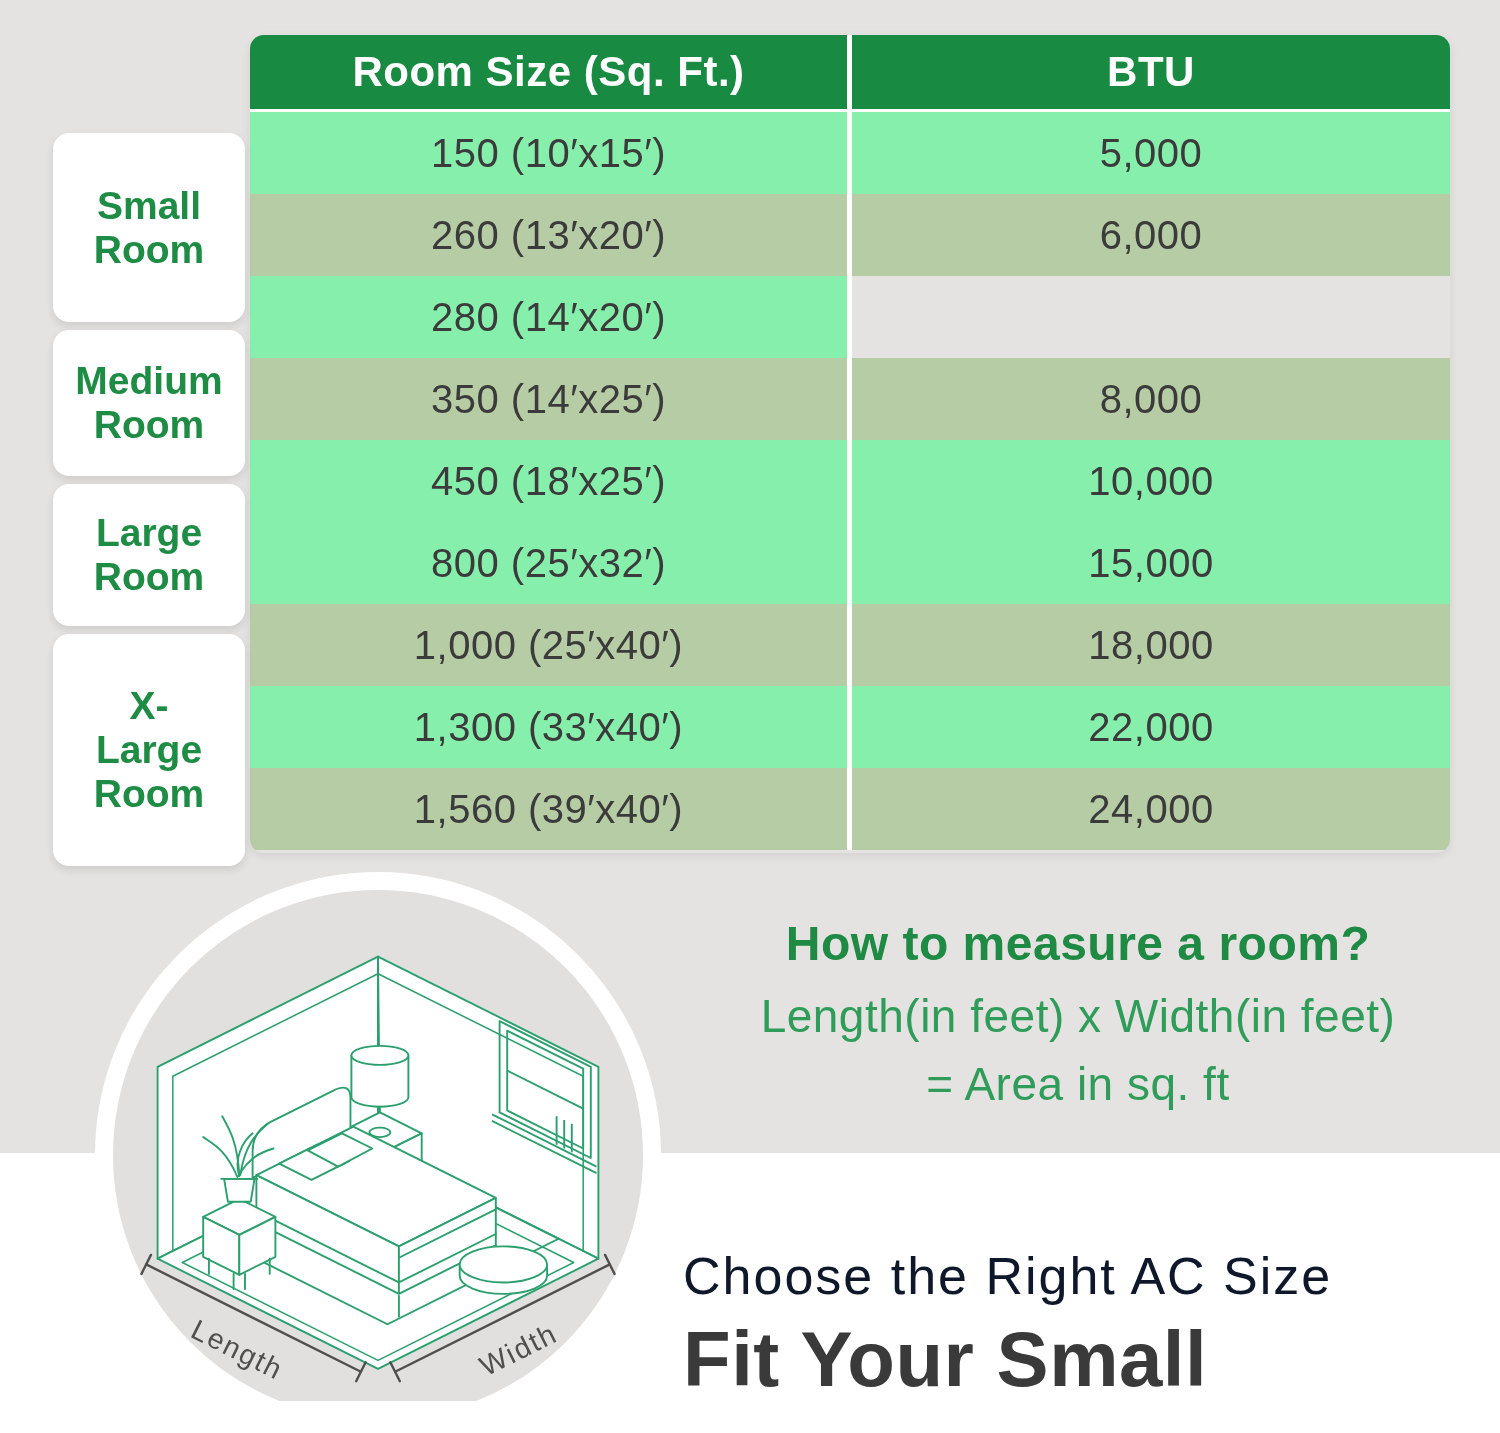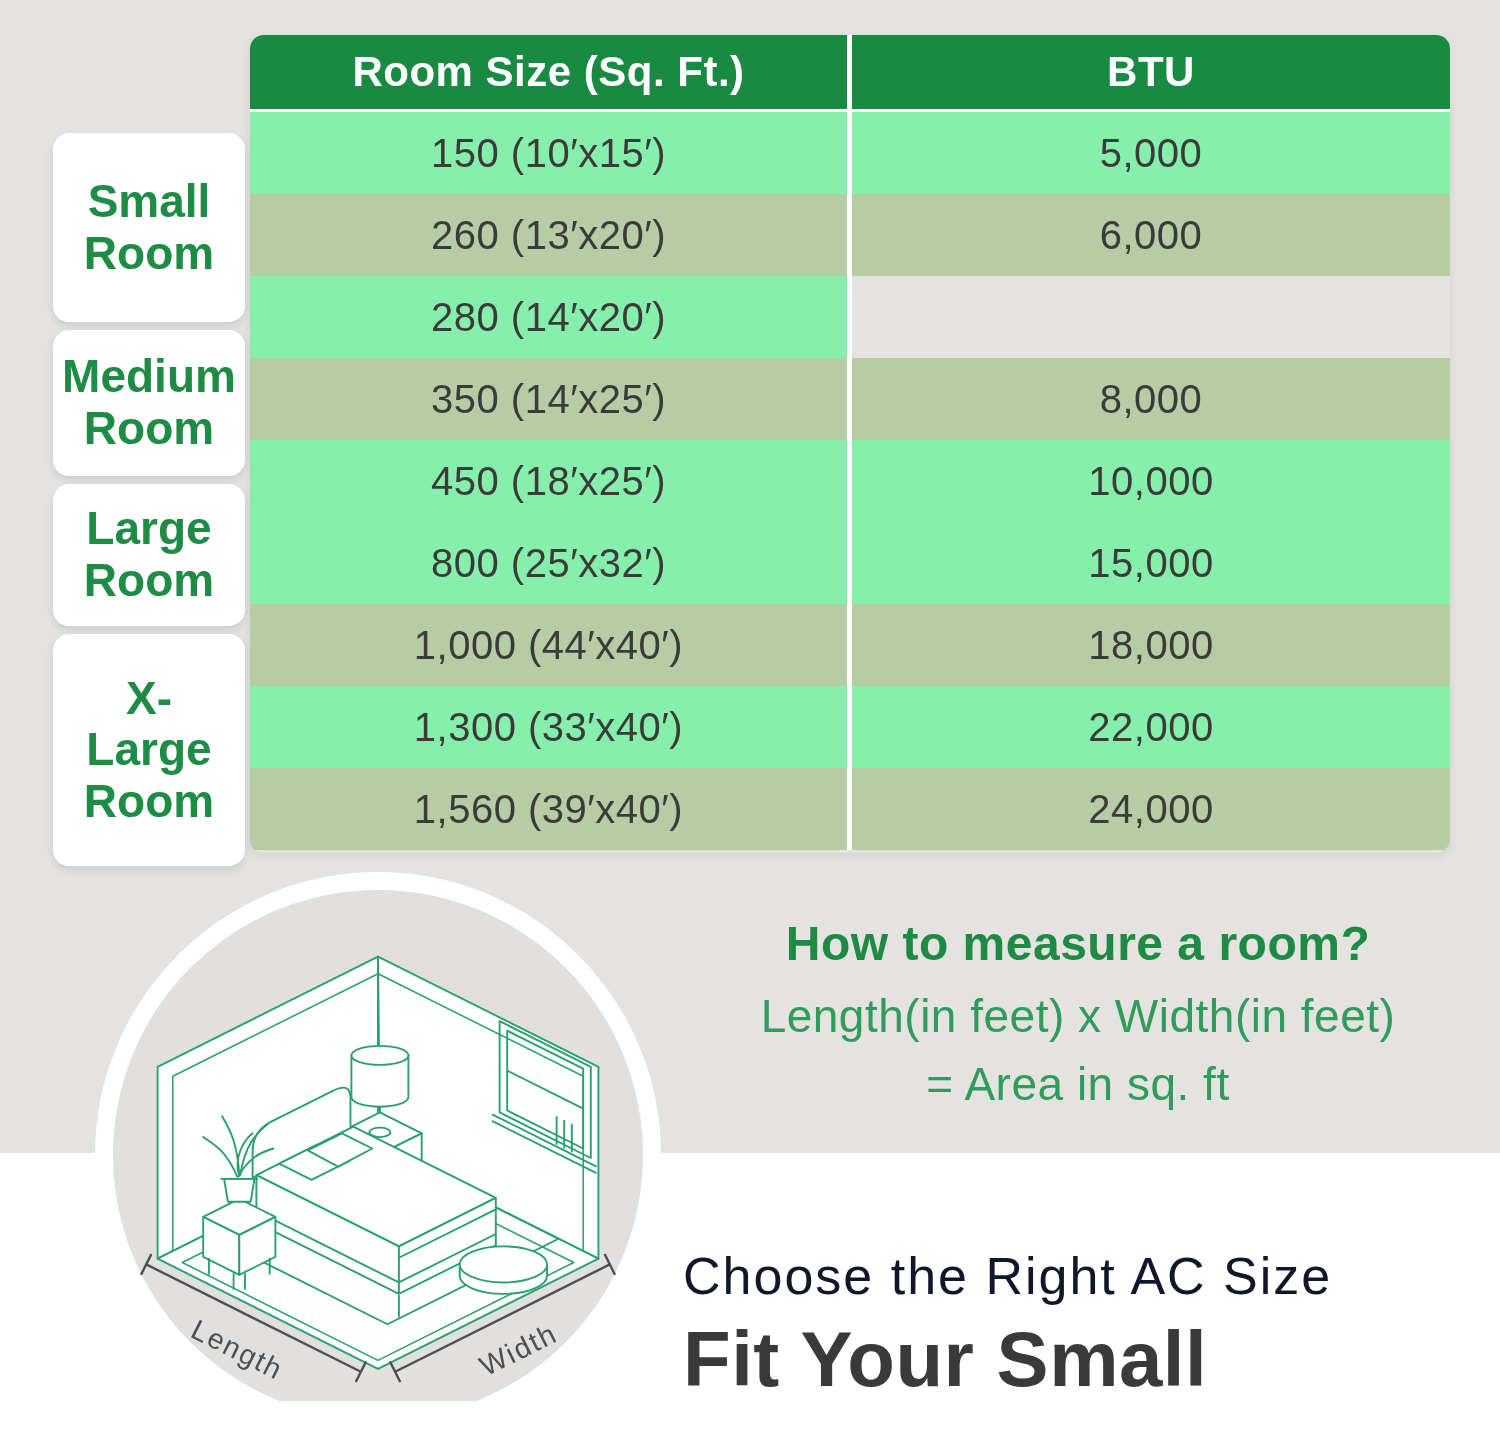--- a/index.html
+++ b/index.html
@@ -30,21 +30,21 @@
   .t-body { display:flex; flex-direction:column; height:738px; }
   .trow { display:flex; flex:1; }
   .trow .cell { font-size:40px; color:#3b3b3b; letter-spacing:0.5px; }
   .trow.light .c1, .trow.light .c2 { background:#86efac; }
   .trow.dark  .c1, .trow.dark  .c2 { background:#b6cca4; }
   
   .room-card {
     position:absolute; left:53px; width:192px; background:#ffffff;
     border-radius:16px; box-shadow:0 4px 9px rgba(0,0,0,0.10);
     display:flex; align-items:center; justify-content:center; text-align:center;
-    color:#1e8c45; font-weight:bold; font-size:46px; line-height:1.12;
+    color:#1e8c45; font-weight:bold; font-size:39px; line-height:1.12;
     padding:0 24px;
   }
   .card-small  { top:133px; height:189px; }
   .card-medium { top:330px; height:146px; }
   .card-large  { top:484px; height:142px; }
   .card-xlarge { top:634px; height:232px; }
   
   .room-circle {
     position:absolute; left:95px; top:872px; width:566px; height:566px;
     border-radius:50%; border:18px solid #ffffff; background:#e1e0de;
@@ -97,21 +97,21 @@
           <div class="cell c1">450 (18′x25′)</div>
           <div class="vgap"></div>
           <div class="cell c2">10,000</div>
         </div>
       <div class="trow light">
           <div class="cell c1">800 (25′x32′)</div>
           <div class="vgap"></div>
           <div class="cell c2">15,000</div>
         </div>
       <div class="trow dark">
-          <div class="cell c1">1,000 (44′x40′)</div>
+          <div class="cell c1">1,000 (25′x40′)</div>
           <div class="vgap"></div>
           <div class="cell c2">18,000</div>
         </div>
       <div class="trow light">
           <div class="cell c1">1,300 (33′x40′)</div>
           <div class="vgap"></div>
           <div class="cell c2">22,000</div>
         </div>
       <div class="trow dark">
           <div class="cell c1">1,560 (39′x40′)</div>

